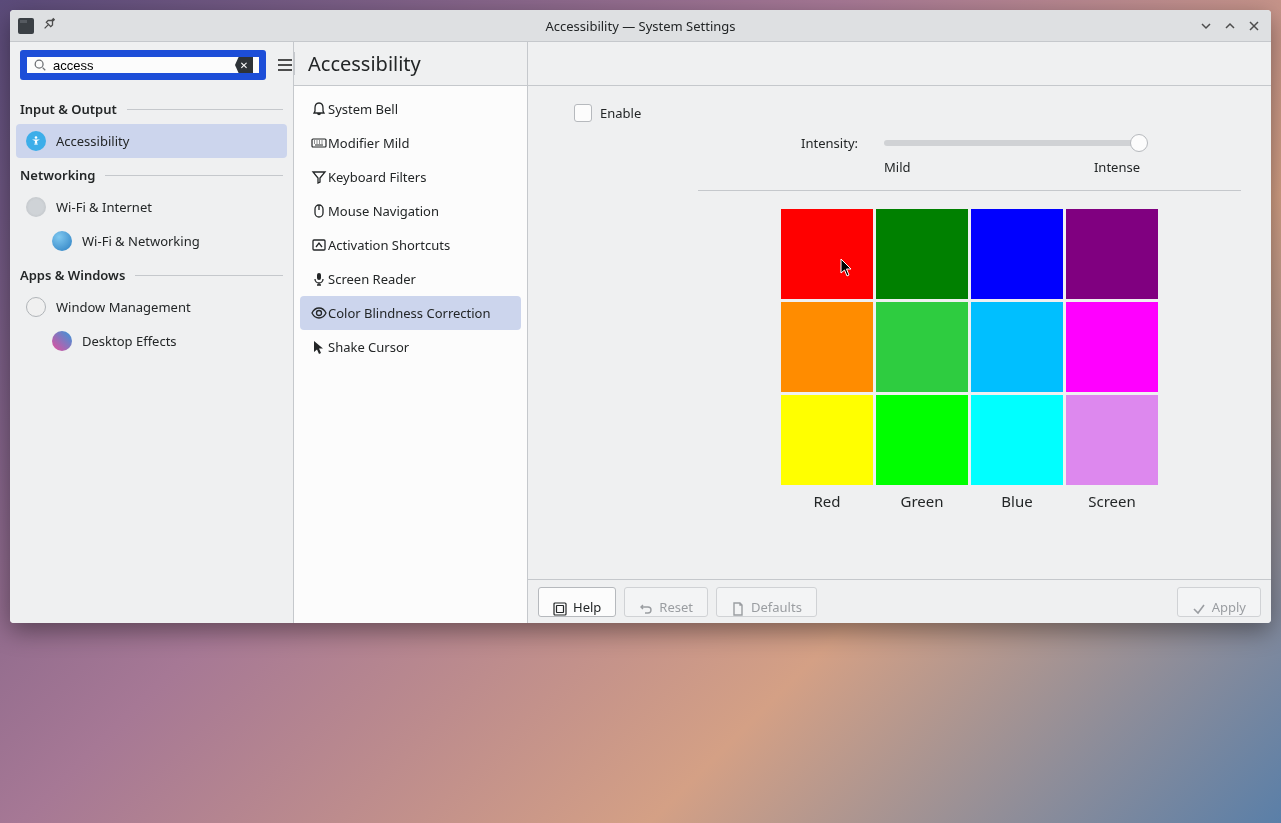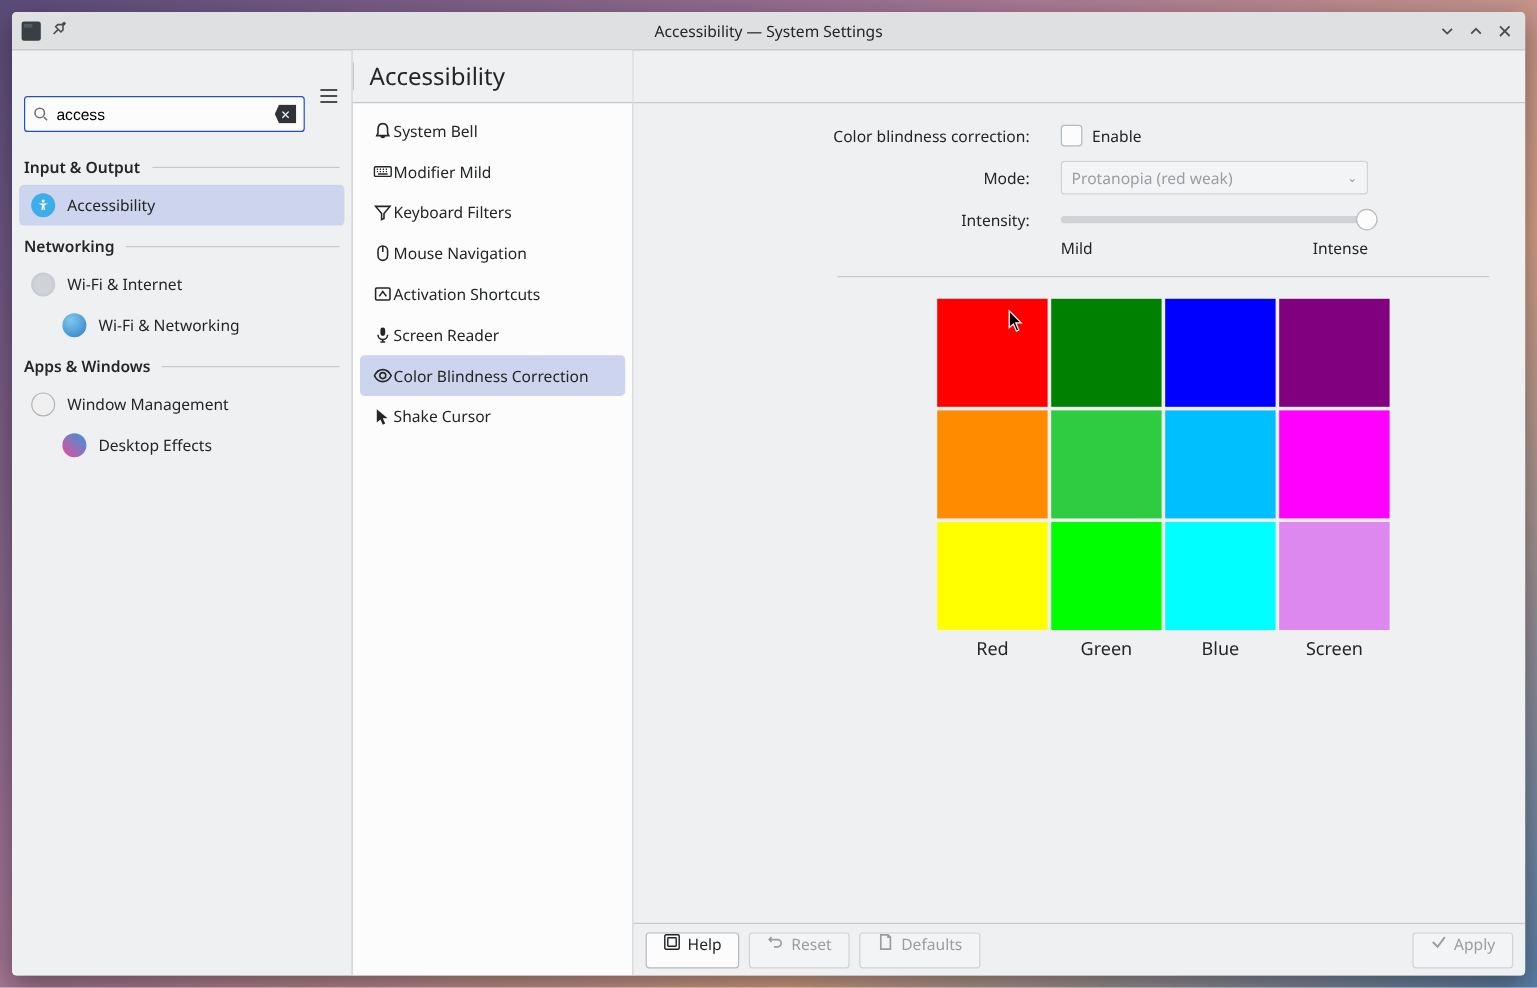--- a/index.html
+++ b/index.html
@@ -8,21 +8,21 @@
   font-size: 13px;
   color: #232627;
   background: linear-gradient(135deg, #5b4b7a 0%, #a67895 40%, #d4a085 70%, #5a7fa8 100%);
   width: 1281px;
   height: 823px;
   overflow: hidden;
   padding: 10px;
 }
 .window {
   width: 1261px;
-  height: 803px;
+  height: 613px;
   background: #eff0f1;
   border-radius: 4px;
   box-shadow: 0 8px 24px rgba(0,0,0,0.4);
   display: flex;
   flex-direction: column;
   overflow: hidden;
 }
 .titlebar {
   height: 32px;
   background: #dee0e2;
@@ -80,25 +80,24 @@
   display: flex;
   align-items: center;
   gap: 10px;
   padding: 8px 10px;
 }
 .search-box {
   flex: 1;
   display: flex;
   align-items: center;
   background: #fcfcfc;
-  border: 1px solid #1d4ed8;
+  border: 7px solid #1d4ed8;
   border-radius: 3px;
   height: 30px;
   padding: 0 6px;
-  margin-top: 30px;
 }
 .search-box svg.search { width: 14px; height: 14px; color: #6e7175; }
 .search-input {
   flex: 1;
   border: none;
   background: transparent;
   font-size: 13px;
   padding: 0 6px;
   outline: none;
 }
@@ -294,21 +293,21 @@
   padding: 0 10px;
   gap: 8px;
 }
 .btn {
   height: 30px;
   padding: 0 14px;
   border: 1px solid #b6b9bd;
   border-radius: 3px;
   background: #fcfcfc;
   display: flex;
-  align-items: flex-start;
+  align-items: flex-end;
   gap: 6px;
   font-size: 13px;
   cursor: pointer;
 }
 .btn.disabled { color: #9a9da1; background: #f3f4f5; border-color:#d0d2d5; cursor:default;}
 .btn .bicon { width: 14px; height: 14px; display:flex; align-items:center; justify-content:center;}
 .footer .spacer { flex: 1; }
 
 .cursor-arrow {
   position: absolute;
@@ -484,36 +483,26 @@
             <span>Shake Cursor</span>
           </div>
         </div>
     </div>
 
     <div class="right-pane">
       <div class="right-header"></div>
       <div class="right-content">
 
         <div class="form-row">
-          <div class="form-label">Color blindness correction:</div>
           <div class="form-control">
             <div class="checkbox"></div>
             <span>Enable</span>
           </div>
         </div>
 
-        <div class="form-row">
-          <div class="form-label">Mode:</div>
-          <div class="form-control">
-            <div class="select">
-              <span>Protanopia (red weak)</span>
-              <span class="chev">⌄</span>
-            </div>
-          </div>
-        </div>
 
         <div class="form-row">
           <div class="form-label">Intensity:</div>
           <div class="form-control">
             <div class="slider-track">
               <div class="slider-thumb"></div>
             </div>
           </div>
         </div>
         <div class="form-row" style="margin-top:-6px;">

